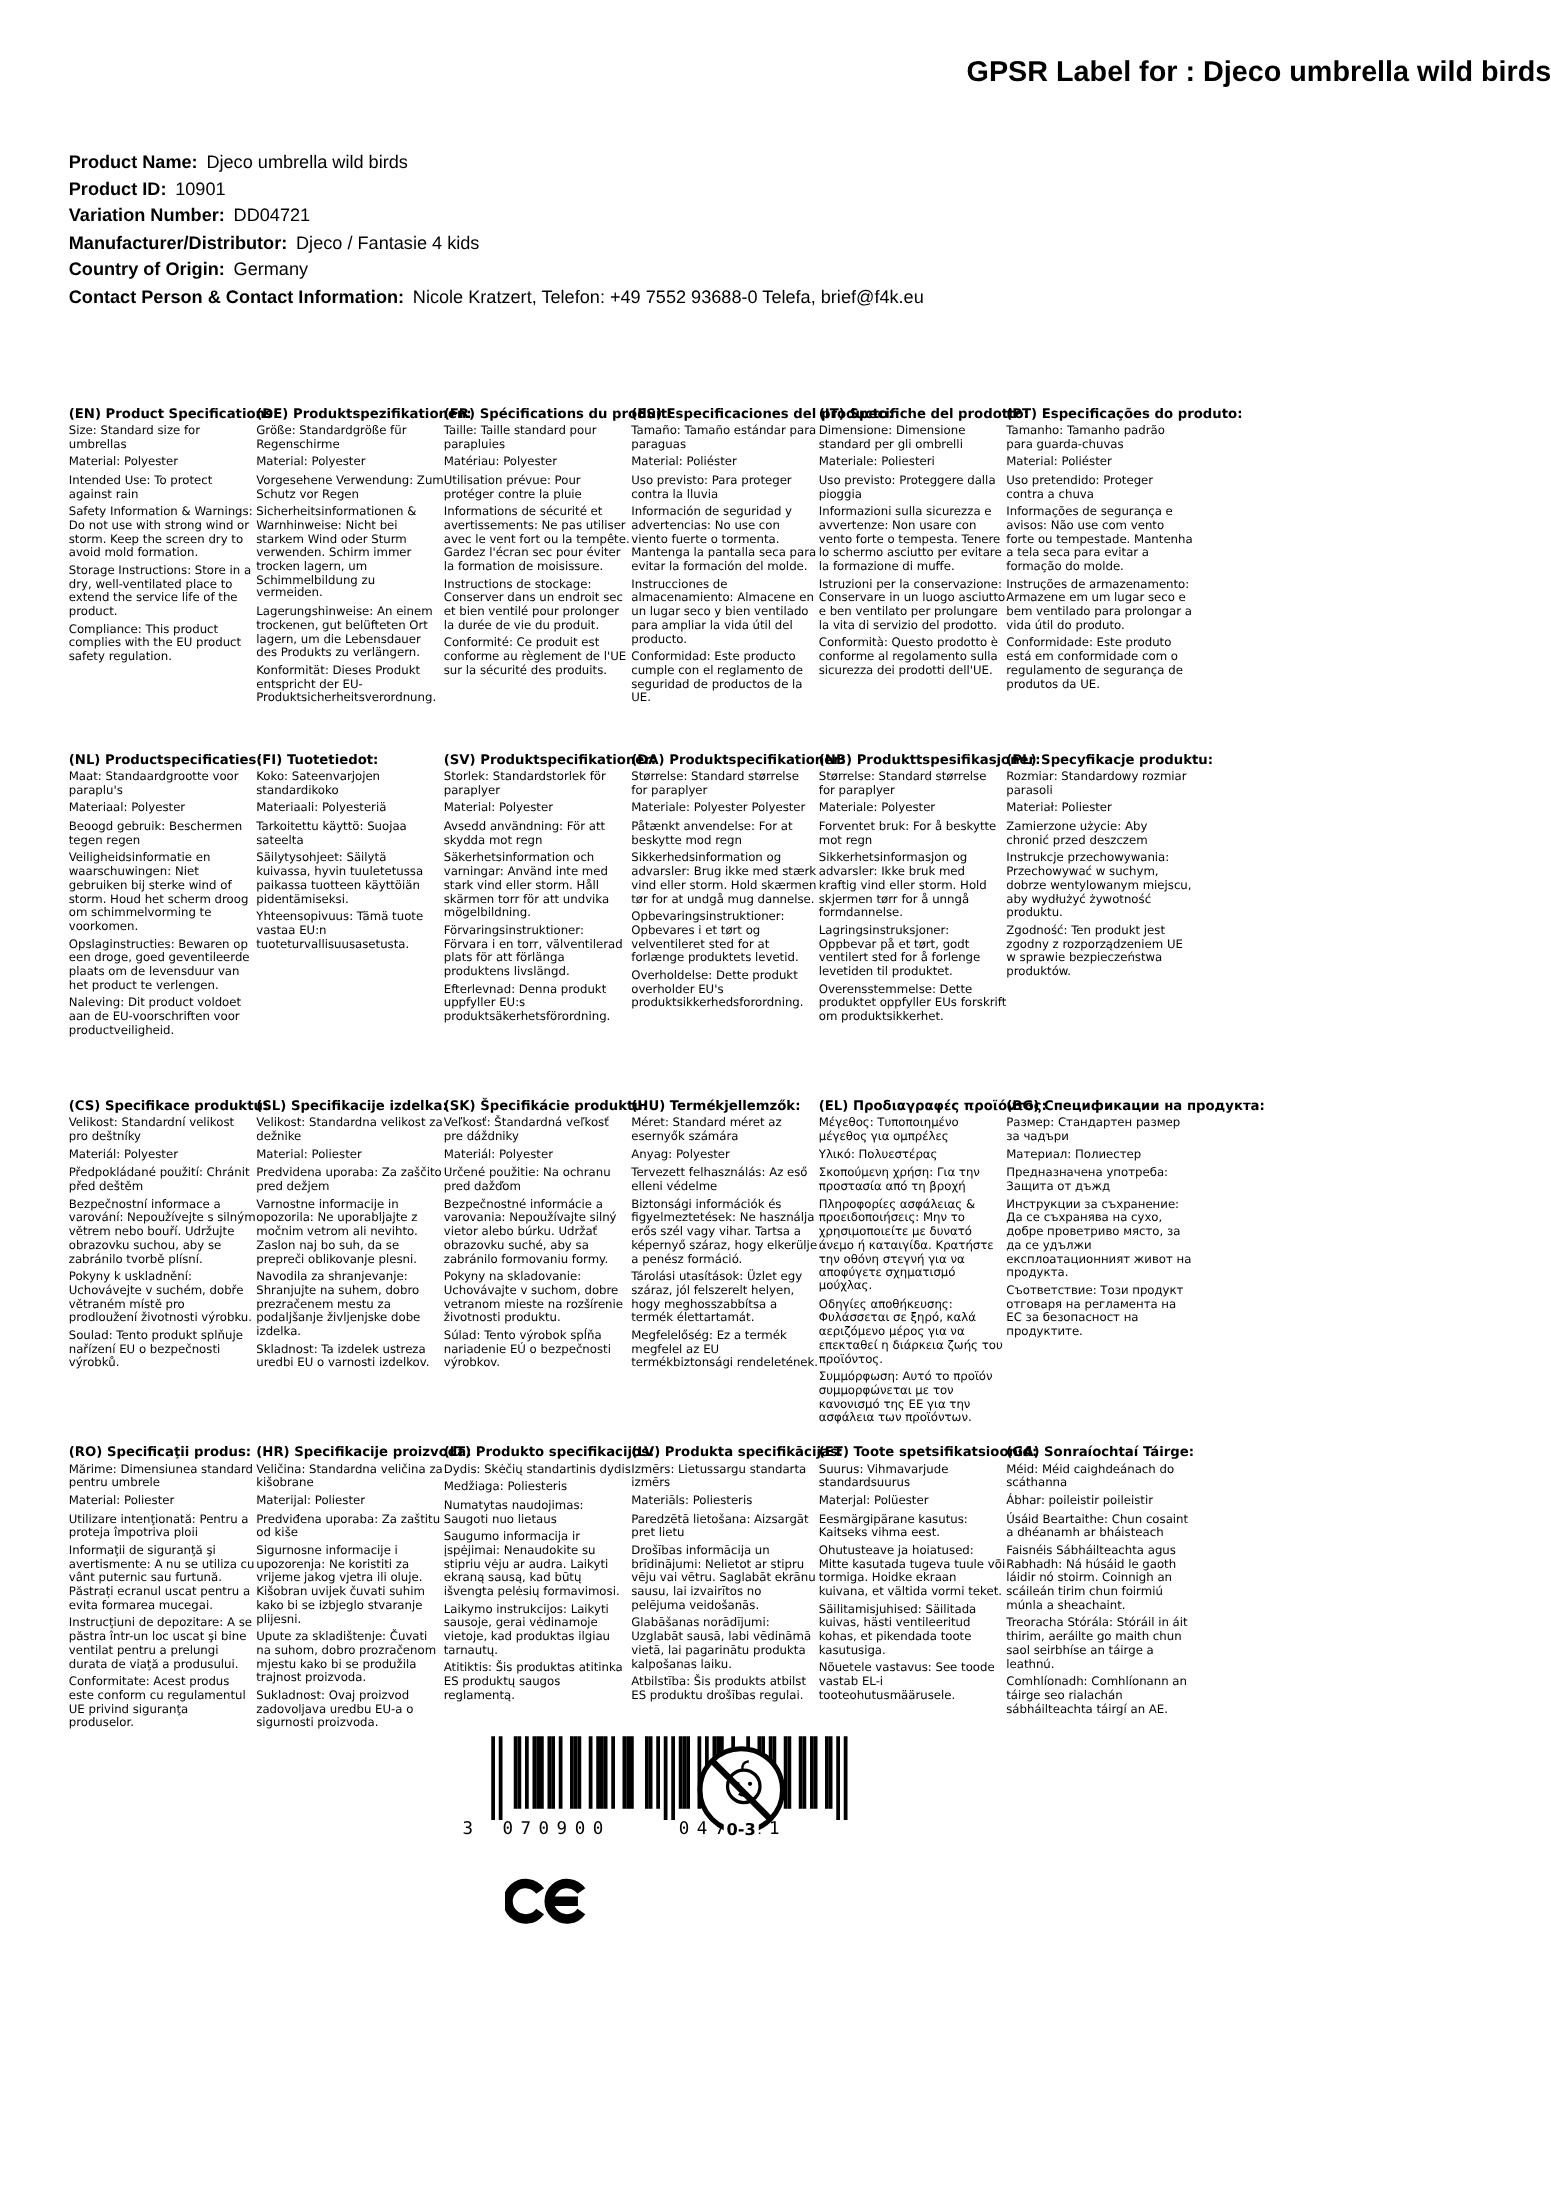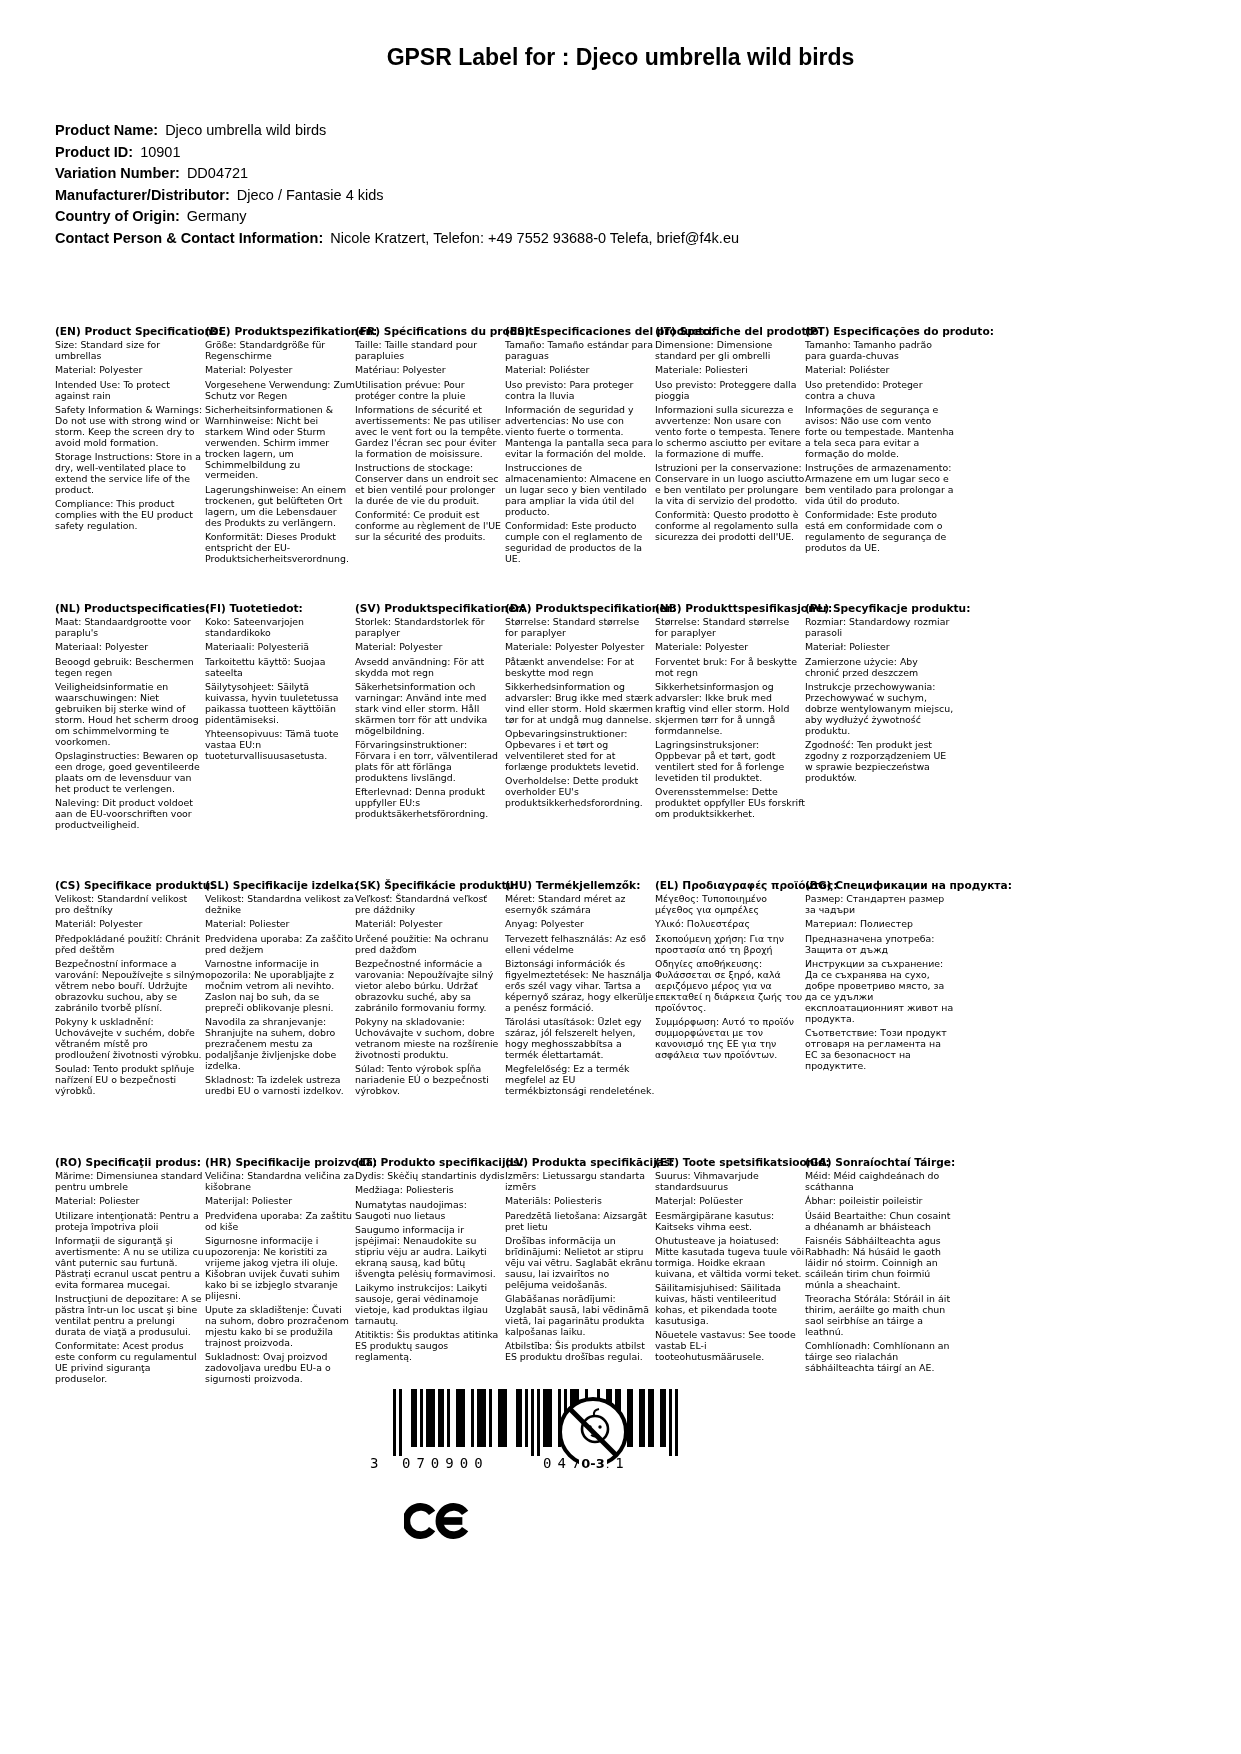--- a/index.html
+++ b/index.html
@@ -2,21 +2,21 @@
 <html><head>
 <meta charset="utf-8">
 <style>
   html,body{margin:0;padding:0;}
   body{
     width:1241px;height:1754px;background:#ffffff;color:#000;
     font-family:"DejaVu Sans",sans-serif;position:relative;overflow:hidden;
   }
   .page{position:absolute;inset:0;}
   .title{
-    position:absolute;top:44px;left:0;width:100%;text-align:center;
+    position:absolute;top:44px;left:0;width:100%;text-align:right;
     font-family:"Liberation Sans",sans-serif;font-weight:bold;font-size:23px;margin:0;
   }
   .product-info{
     position:absolute;left:55px;top:120px;
     font-family:"Liberation Sans",sans-serif;font-size:14.5px;line-height:21.5px;
   }
   .pi-label{font-weight:bold;}
   .pi-value{margin-left:7px;margin-top:28px;}
   .spec-grid{
     position:absolute;left:55px;top:278px;
@@ -261,20 +261,21 @@
           <div class="spec-par">Megfelelőség: Ez a termék megfelel az EU termékbiztonsági rendeletének.</div>
         </div>
   </div>
 
   <div class="spec-block">
     <div class="spec-header">(EL) Προδιαγραφές προϊόντος:</div>
     <div class="spec-body">
           <div class="spec-par">Μέγεθος: Τυποποιημένο μέγεθος για ομπρέλες</div>
           <div class="spec-par">Υλικό: Πολυεστέρας</div>
           <div class="spec-par">Σκοπούμενη χρήση: Για την προστασία από τη βροχή</div>
+          <div class="spec-par">Πληροφορίες ασφάλειας &amp; προειδοποιήσεις: Μην το χρησιμοποιείτε με δυνατό άνεμο ή καταιγίδα. Κρατήστε την οθόνη στεγνή για να αποφύγετε σχηματισμό μούχλας.</div>
           <div class="spec-par">Οδηγίες αποθήκευσης: Φυλάσσεται σε ξηρό, καλά αεριζόμενο μέρος για να επεκταθεί η διάρκεια ζωής του προϊόντος.</div>
           <div class="spec-par">Συμμόρφωση: Αυτό το προϊόν συμμορφώνεται με τον κανονισμό της ΕΕ για την ασφάλεια των προϊόντων.</div>
         </div>
   </div>
 
   <div class="spec-block">
     <div class="spec-header">(BG) Спецификации на продукта:</div>
     <div class="spec-body">
           <div class="spec-par">Размер: Стандартен размер за чадъри</div>
           <div class="spec-par">Материал: Полиестер</div>

